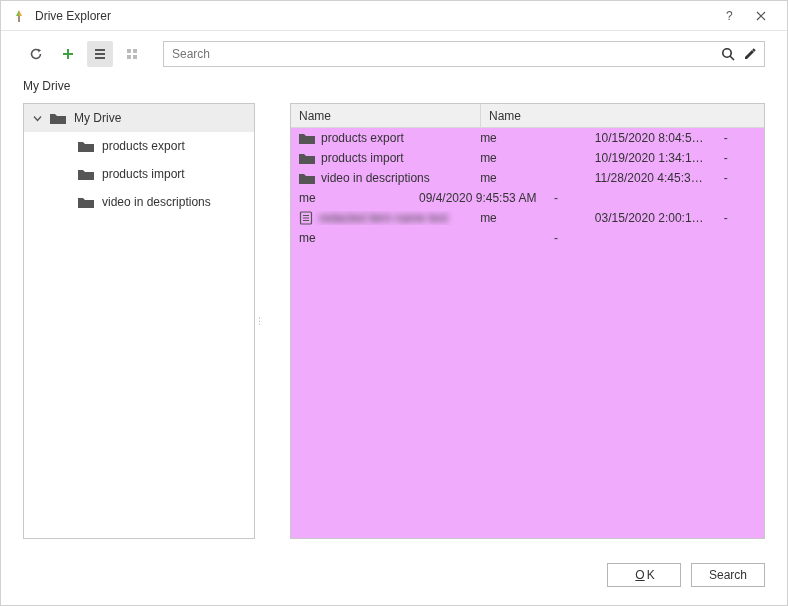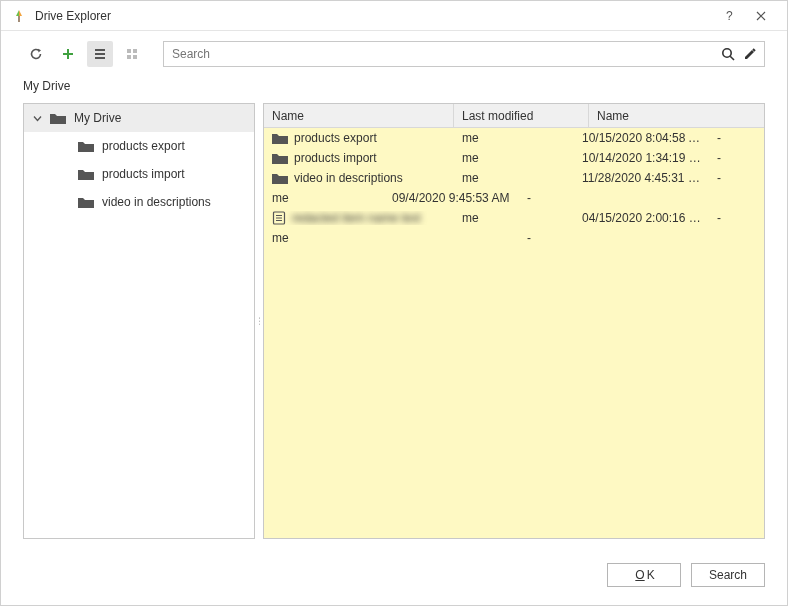--- a/index.html
+++ b/index.html
@@ -128,21 +128,22 @@
     display:flex;align-items:center;justify-content:center;
     cursor: col-resize;
     color:#aaa;
     font-size: 9px;
     letter-spacing: -1px;
   }
   .listview {
     flex:1;
     border: 1px solid #c8c8c8;
     overflow:auto;
-    background:#fef9c3;
+    background:#f0abfc;
+    margin-left:27px;
   }
   .lv-header {
     display:flex;
     background:#f0f0f0;
     border-bottom: 1px solid #d8d8d8;
     height: 24px;
     align-items:center;
     font-size:12px;
     color:#333;
   }
@@ -304,21 +305,20 @@
         <span class="tree-label">video in descriptions</span>
       </div>
     </div>
   </div>
 
   <div class="splitter">⋮</div>
 
   <div class="listview">
     <div class="lv-header">
       <div class="c-name">Name</div>
-      <div class="c-mod">Last modified</div>
       <div class="c-size">Name</div>
     </div>
     <div id="lv-body">
         <div class="lv-row">
           <div class="c-name">
             <span class="row-icon">
               <svg width="16" height="13" viewBox="0 0 16 13">
                 <path d="M0 2 L0 12 L16 12 L16 4 L7 4 L5 2 Z" fill="#555"></path>
               </svg>
             </span>
@@ -331,21 +331,21 @@
         <div class="lv-row">
           <div class="c-name">
             <span class="row-icon">
               <svg width="16" height="13" viewBox="0 0 16 13">
                 <path d="M0 2 L0 12 L16 12 L16 4 L7 4 L5 2 Z" fill="#555"></path>
               </svg>
             </span>
             <span>products import</span>
           </div>
           <div class="c-owner">me</div>
-          <div class="c-mod">10/14/2020 1:34:19 PM</div>
+          <div class="c-mod">10/19/2020 1:34:19 PM</div>
           <div class="c-size">-</div>
         </div>
         <div class="lv-row">
           <div class="c-name">
             <span class="row-icon">
               <svg width="16" height="13" viewBox="0 0 16 13">
                 <path d="M0 2 L0 12 L16 12 L16 4 L7 4 L5 2 Z" fill="#555"></path>
               </svg>
             </span>
             <span>video in descriptions</span>
@@ -363,21 +363,21 @@
           <div class="c-name">
             <span class="row-icon">
               <svg width="14" height="14" viewBox="0 0 14 14">
                 <rect x="1.5" y="1" width="11" height="12" rx="1" fill="none" stroke="#555" stroke-width="1.2"></rect>
                 <path d="M4 4.5 H10 M4 7 H10 M4 9.5 H10" stroke="#555" stroke-width="1"></path>
               </svg>
             </span>
             <span class="blurred">redacted item name text</span>
           </div>
           <div class="c-owner">me</div>
-          <div class="c-mod">04/15/2020 2:00:16 PM</div>
+          <div class="c-mod">03/15/2020 2:00:16 PM</div>
           <div class="c-size">-</div>
         </div>
         <div class="lv-row">
           <div class="c-owner">me</div>
           <div class="c-mod"></div>
           <div class="c-size">-</div>
         </div>
       </div>
   </div>
 </div>

